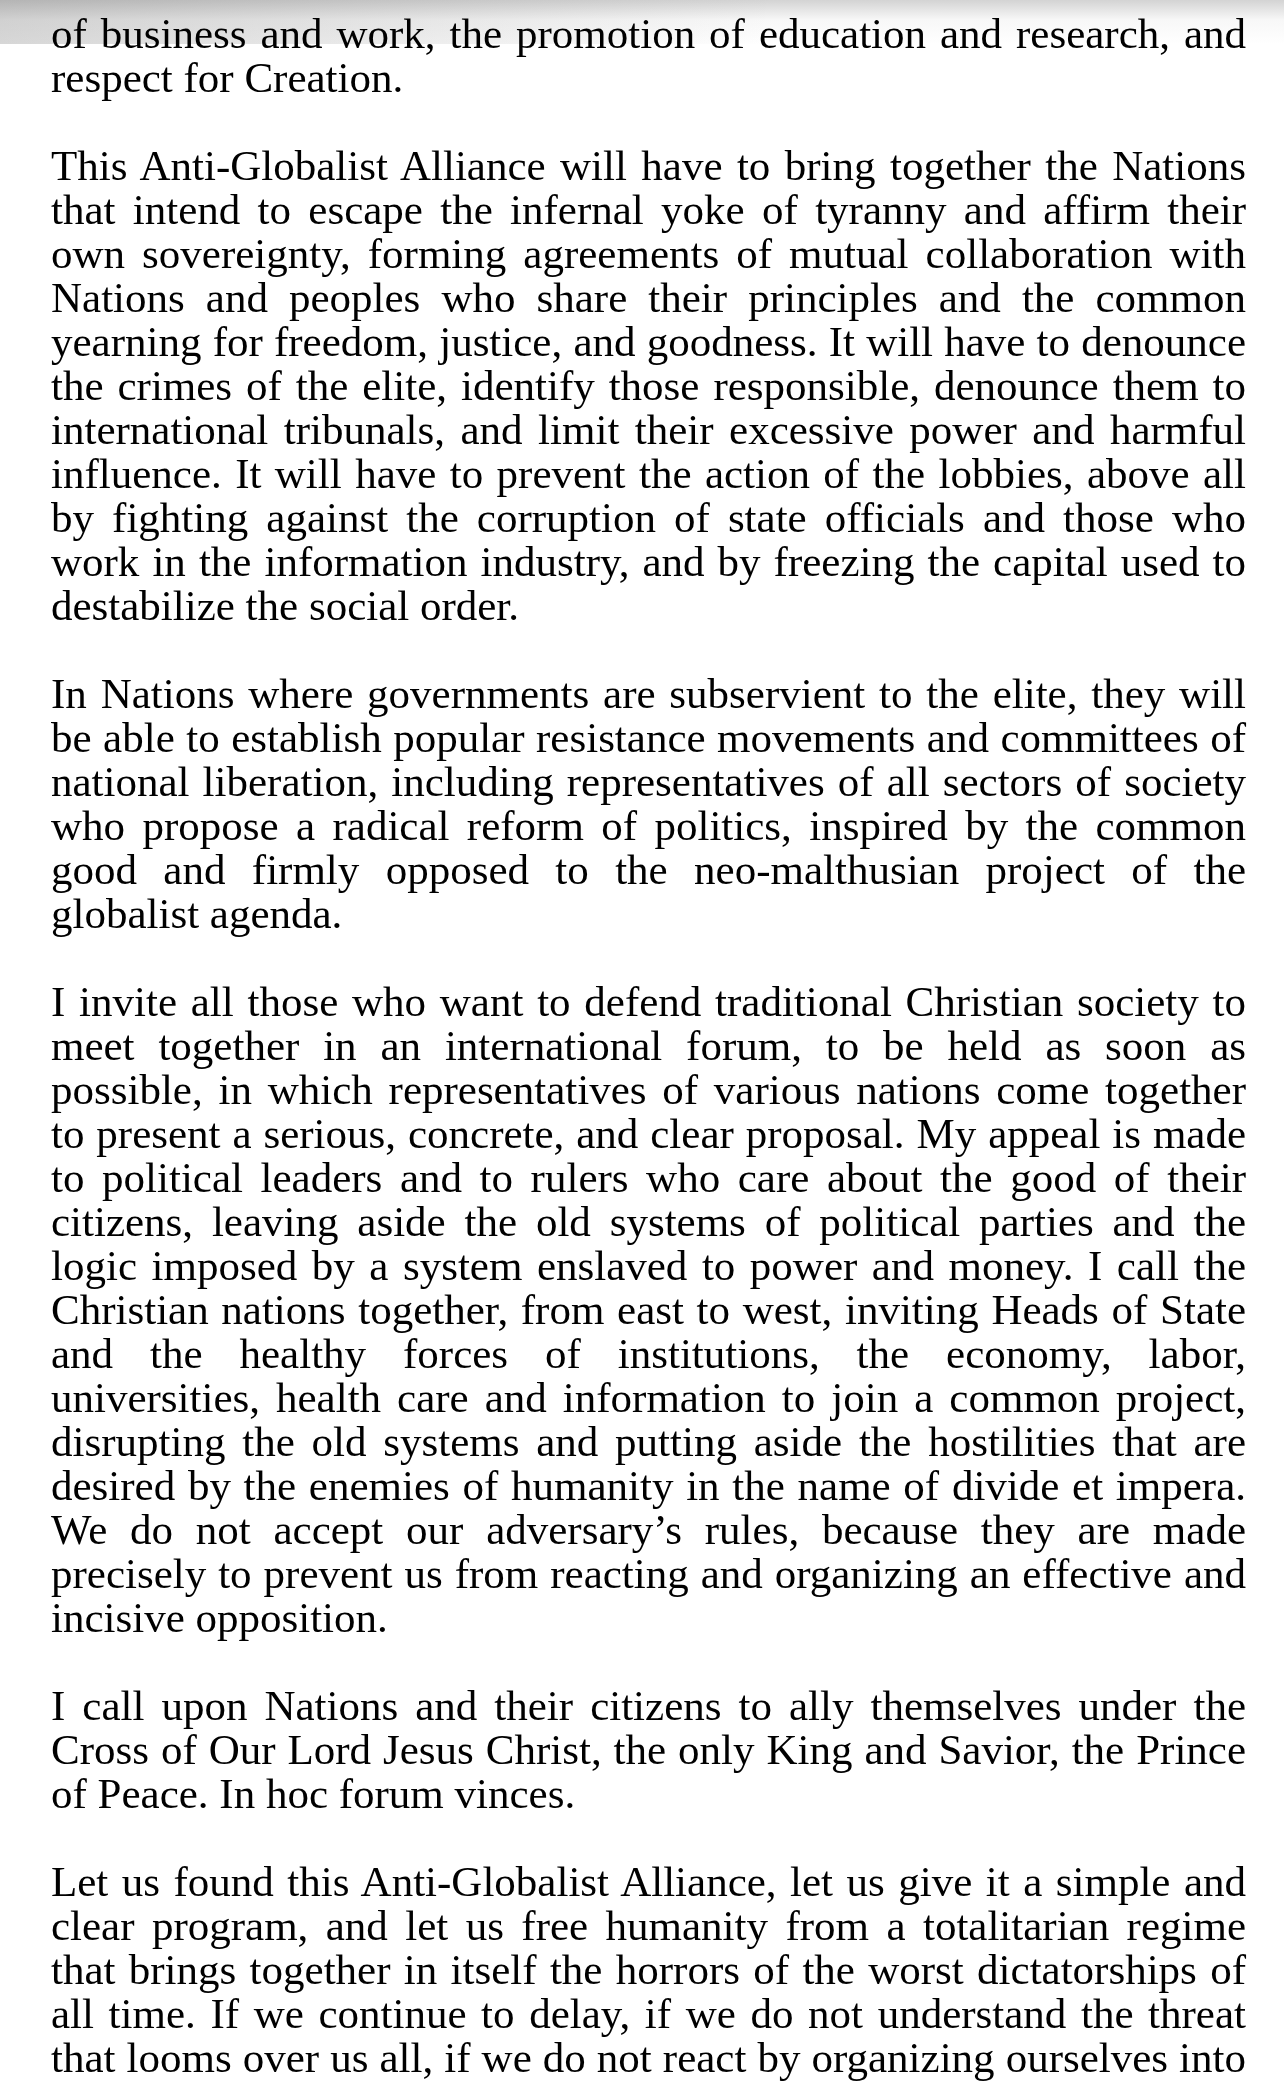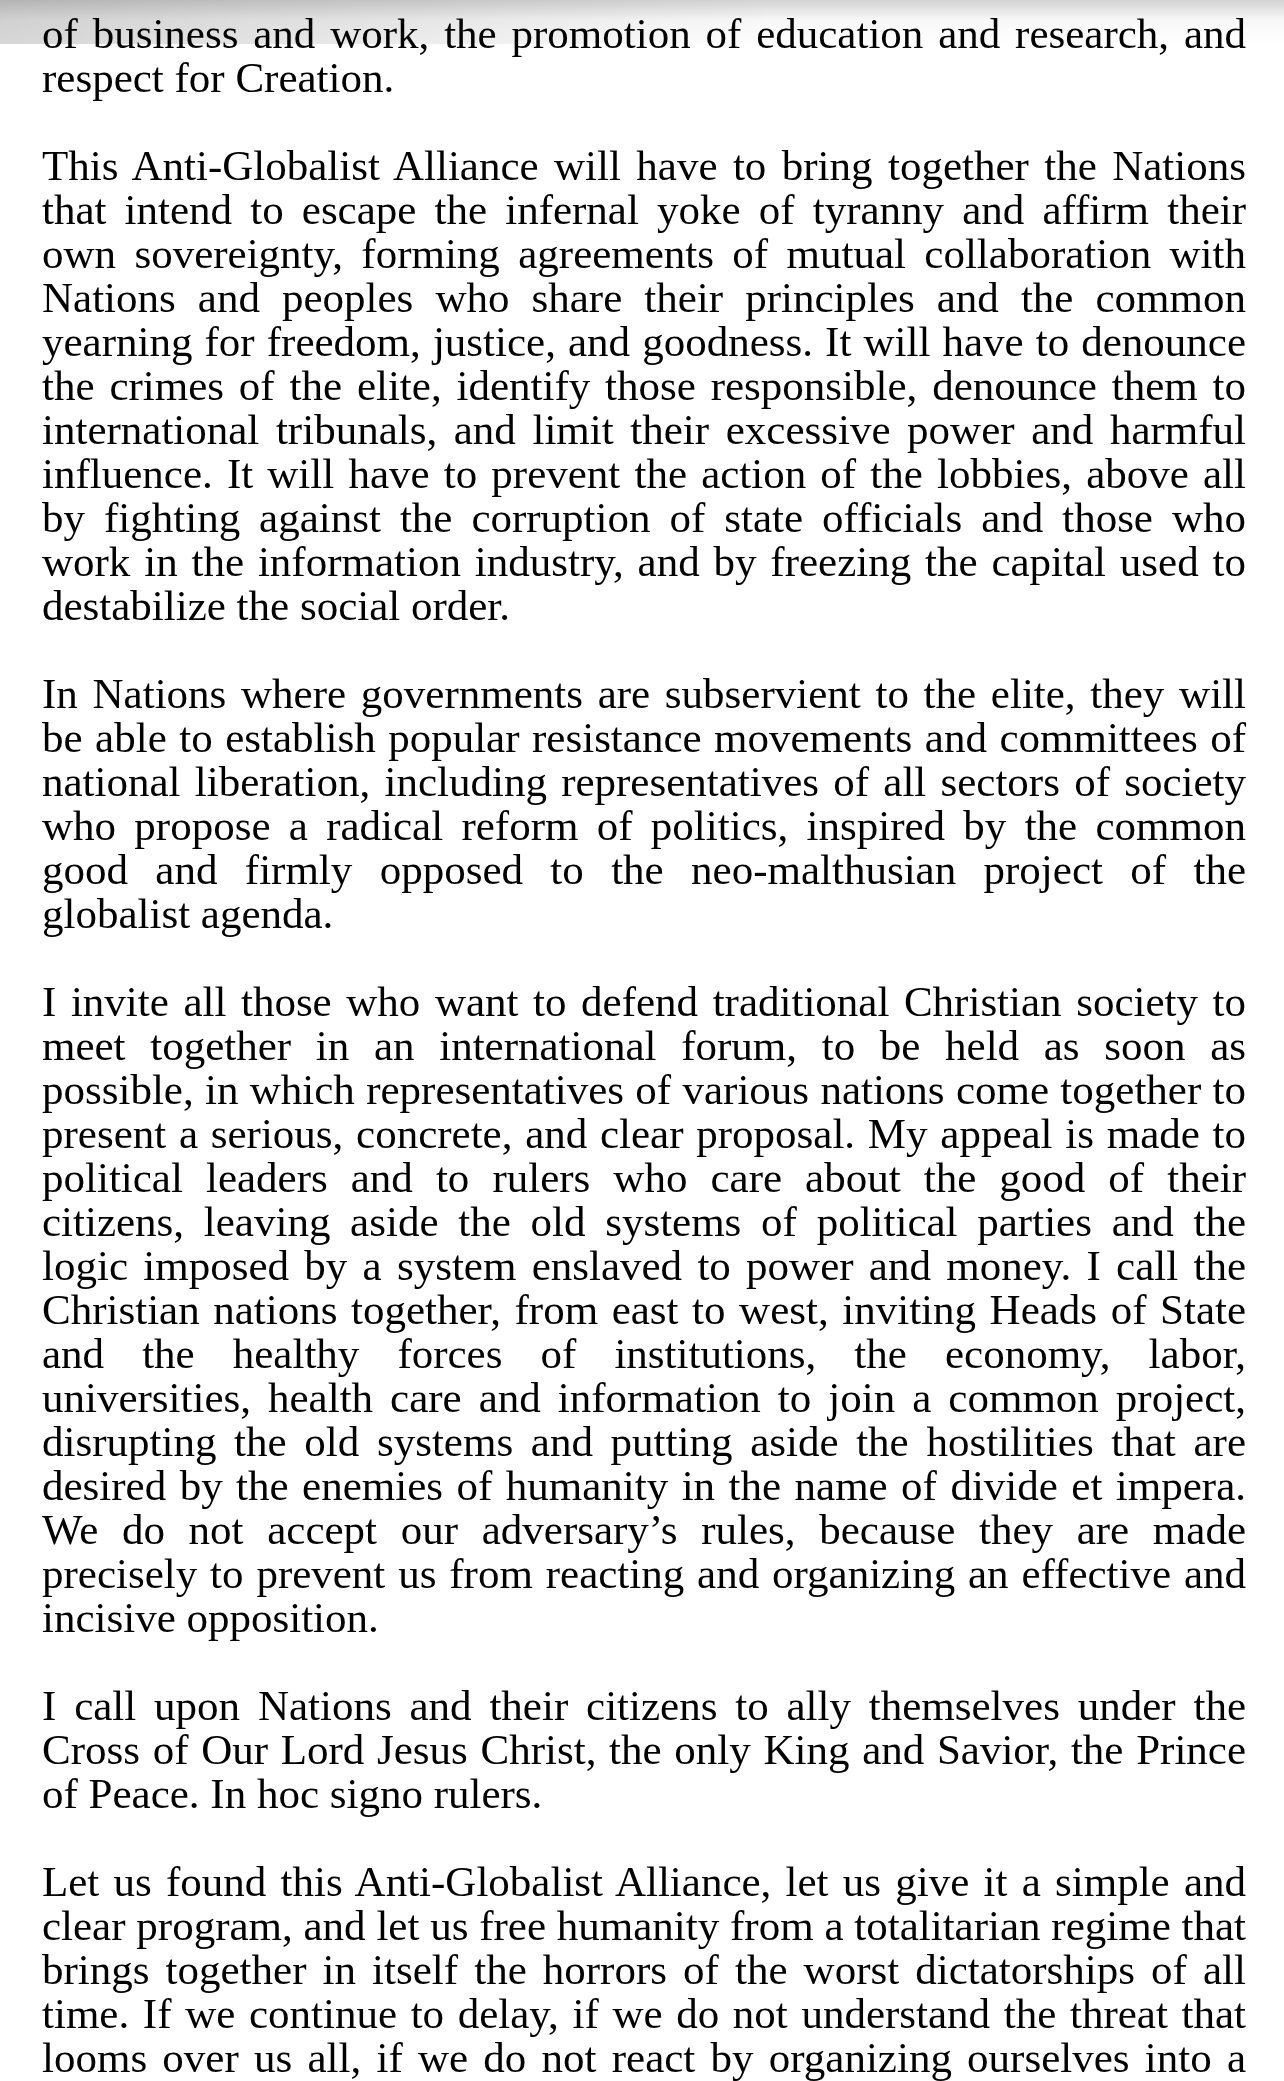--- a/index.html
+++ b/index.html
@@ -26,34 +26,34 @@
   }
   .document-body {
     position: relative;
     padding: 12px 38px 0 35px;
     font-size: 43px;
     line-height: 44px;
     text-align: justify;
     letter-spacing: 0px;
   }
   .para {
-    margin: 0 0 44px 7px;
+    margin: 0 0 44px 16px;
     padding: 0;
   }
   .para:last-child {
     margin-bottom: 0;
   }
   .italic {
   }
 </style>
 </head>
 <body>
 
 <div class="page-top-shadow"></div>
 
 <article class="document-body">
     <p class="para"><span>of business and work, the promotion of education and research, and respect for Creation.</span></p>
     <p class="para"><span>This Anti-Globalist Alliance will have to bring together the Nations that intend to escape the infernal yoke of tyranny and affirm their own sovereignty, forming agreements of mutual collaboration with Nations and peoples who share their principles and the common yearning for freedom, justice, and goodness. It will have to denounce the crimes of the elite, identify those responsible, denounce them to international tribunals, and limit their excessive power and harmful influence. It will have to prevent the action of the lobbies, above all by fighting against the corruption of state officials and those who work in the information industry, and by freezing the capital used to destabilize the social order.</span></p>
     <p class="para"><span>In Nations where governments are subservient to the elite, they will be able to establish popular resistance movements and committees of national liberation, including representatives of all sectors of society who propose a radical reform of politics, inspired by the common good and firmly opposed to the neo-malthusian project of the globalist agenda.</span></p>
     <p class="para"><span>I invite all those who want to defend traditional Christian society to meet together in an international forum, to be held as soon as possible, in which representatives of various nations come together to present a serious, concrete, and clear proposal. My appeal is made to political leaders and to rulers who care about the good of their citizens, leaving aside the old systems of political parties and the logic imposed by a system enslaved to power and money. I call the Christian nations together, from east to west, inviting Heads of State and the healthy forces of institutions, the economy, labor, universities, health care and information to join a common project, disrupting the old systems and putting aside the hostilities that are desired by the enemies of humanity in the name of </span><span class="italic">divide et impera</span><span>. We do not accept our adversary’s rules, because they are made precisely to prevent us from reacting and organizing an effective and incisive opposition.</span></p>
-    <p class="para"><span>I call upon Nations and their citizens to ally themselves under the Cross of Our Lord Jesus Christ, the only King and Savior, the Prince of Peace. </span><span class="italic">In hoc signo rulers</span><span>.</span></p>
+    <p class="para"><span>I call upon Nations and their citizens to ally themselves under the Cross of Our Lord Jesus Christ, the only King and Savior, the Prince of Peace. </span><span class="italic">In hoc forum vinces</span><span>.</span></p>
     <p class="para"><span>Let us found this Anti-Globalist Alliance, let us give it a simple and clear program, and let us free humanity from a totalitarian regime that brings together in itself the horrors of the worst dictatorships of all time. If we continue to delay, if we do not understand the threat that looms over us all, if we do not react by organizing ourselves into a firm and courageous resistance, this infernal regime that is establishing itself everywhere will not be able to be stopped.</span></p>
   </article>
 
 </body></html>

